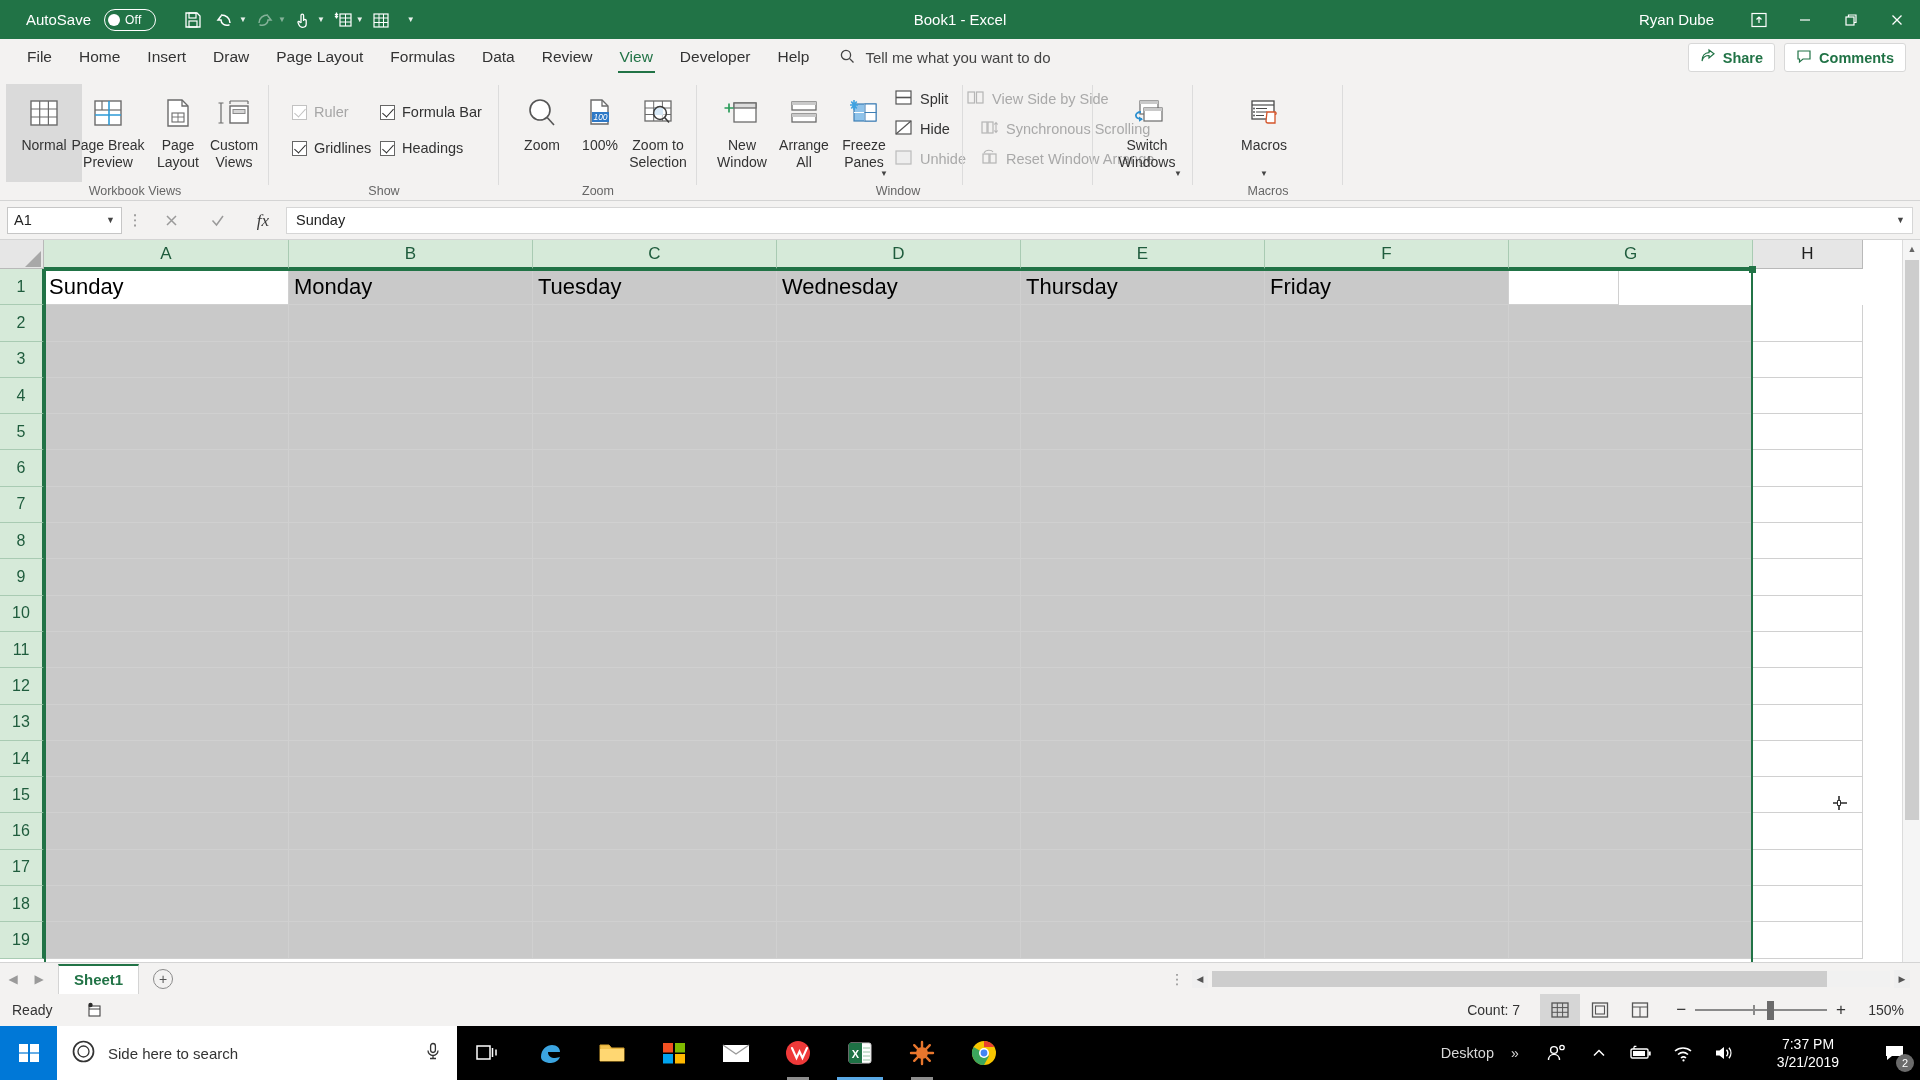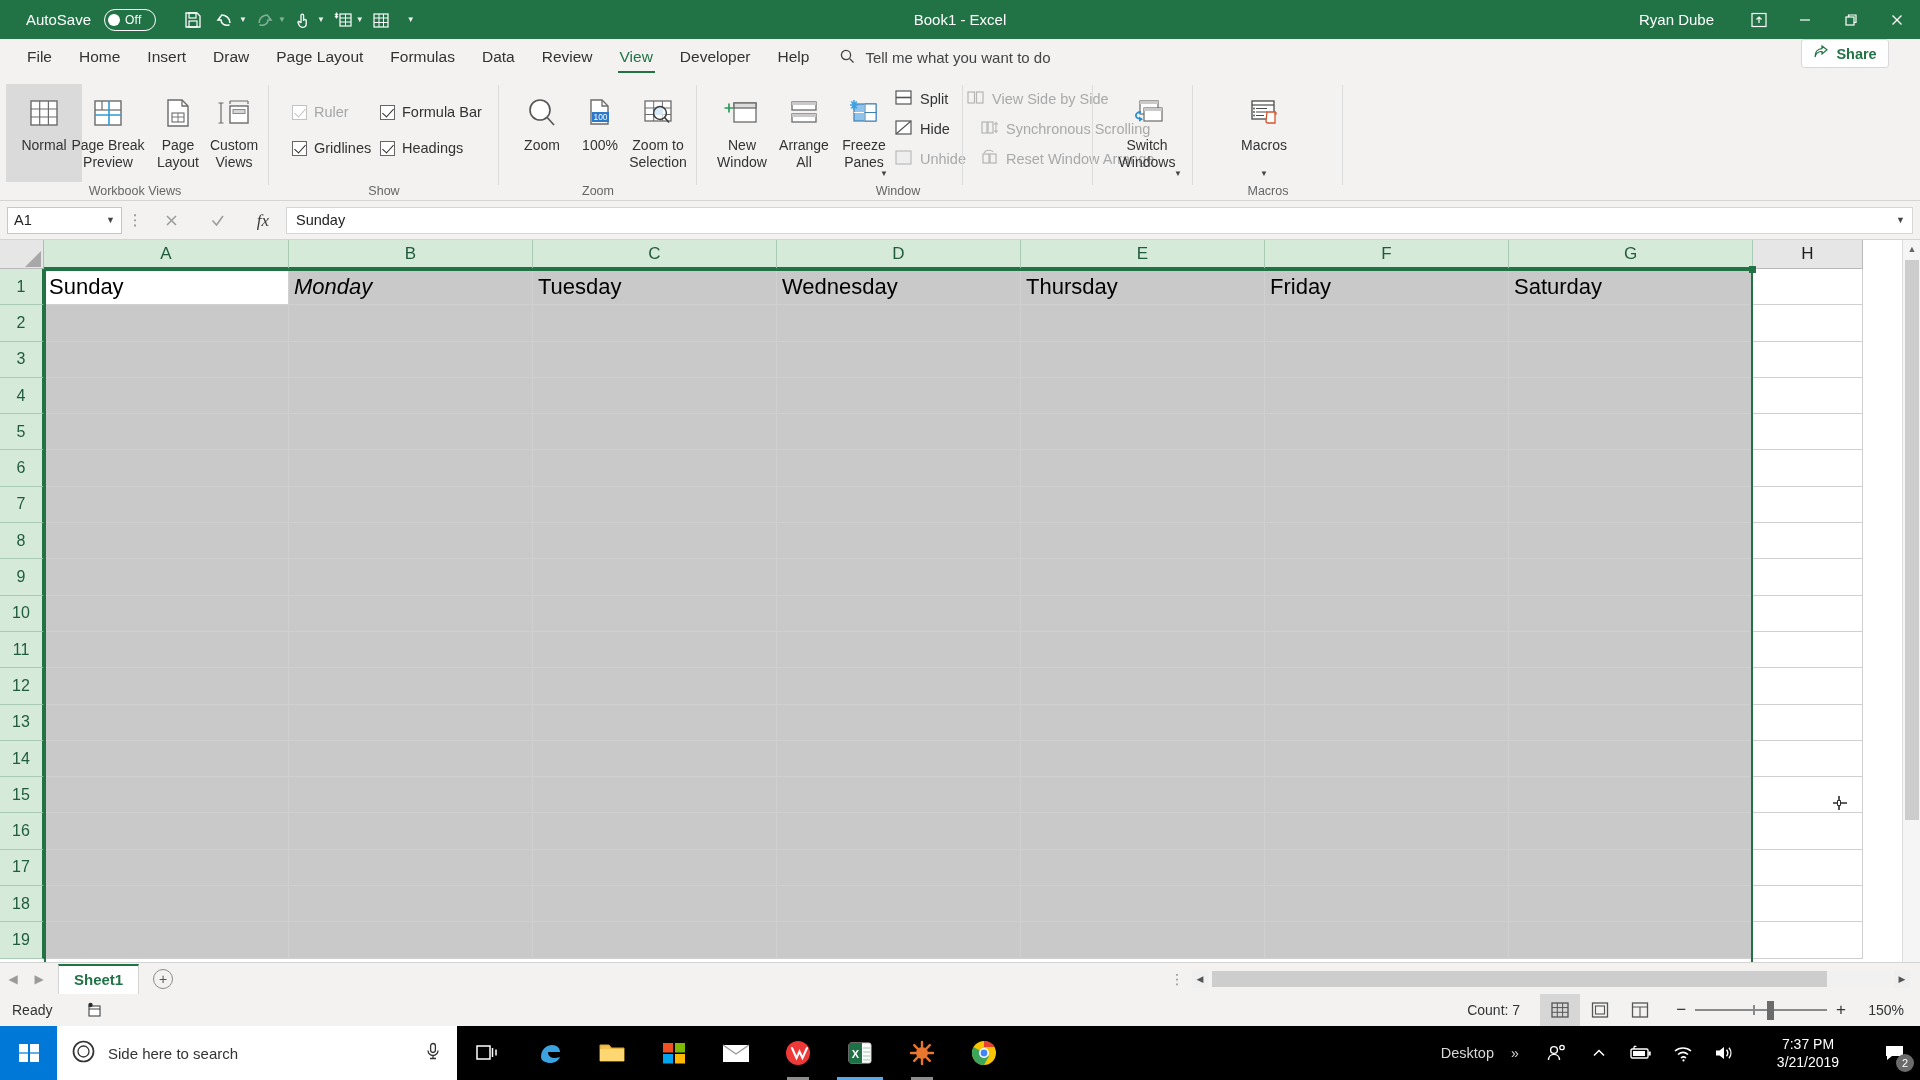--- a/index.html
+++ b/index.html
@@ -66,21 +66,21 @@
   .tab.active:after {
     content:""; position:absolute; left:11px; right:11px; bottom:0px;
     height:2.5px; background:#217346;
   }
   .tellme {
     display:flex; align-items:center; gap:9px; margin-left:16px;
     font-size:15px; color:#444;
   }
   .tab-right {
     position:absolute; right:14px; top:0; height:37px;
-    display:flex; align-items:center; gap:9px;flex-direction:column;
+    display:flex; align-items:center; gap:9px;
   }
   .pill {
     display:flex; align-items:center; gap:7px;
     font-size:14.5px; color:#217346; font-weight:bold;
     padding:4px 11px; border:1px solid #d8d8d8; border-radius:3px; background:#fff;
   }
 
   
   #ribbon {
     position:absolute; left:0; top:76px; width:1920px; height:125px;
@@ -92,21 +92,21 @@
     font-size:12.5px; color:#666666;
   }
   .gsep { position:absolute; top:9px; width:1px; height:100px; background:#dcdcdc; }
 
   .bigbtn {
     position:absolute; top:8px; width:76px; height:98px;
     display:flex; flex-direction:column; align-items:center;
     padding-top:8px;
   }
   .bigbtn.sel { background:#dadada; }
-  .bigbtn .bi { height:42px; display:flex; align-items:center; justify-content:center; }
+  .bigbtn .bi { height:42px; display:flex; align-items:center; justify-content:center;font-style:italic; }
   .bigbtn .bt {
     font-size:14px; color:#333; text-align:center; line-height:17px; margin-top:3px;
     width:90px;
   }
 
   .chk {
     position:absolute; display:flex; align-items:center; gap:7px;
     font-size:14.5px; color:#333;
   }
   .chk.dis { color:#a6a6a6; }
@@ -723,26 +723,25 @@
       <div class="rh">14</div>
       <div class="rh">15</div>
       <div class="rh">16</div>
       <div class="rh">17</div>
       <div class="rh">18</div>
       <div class="rh">19</div>
     </div>
   <div id="cells">
       <div class="crow">
         <div class="cell active" style="width: 245px;">Sunday</div>
-        <div class="cell selbg" style="width: 244px; font-style: italic;">Monday</div>
+        <div class="cell selbg" style="width: 244px;">Monday</div>
         <div class="cell selbg" style="width: 244px;">Tuesday</div>
         <div class="cell selbg" style="width: 244px;">Wednesday</div>
         <div class="cell selbg" style="width: 244px;">Thursday</div>
         <div class="cell selbg" style="width: 244px;">Friday</div>
-        <div class="cell selbg" style="width: 244px;">Saturday</div>
         <div class="cell" style="width: 110px;"></div>
       </div>
       <div class="crow">
         <div class="cell selbg" style="width: 245px;"></div>
         <div class="cell selbg" style="width: 244px;"></div>
         <div class="cell selbg" style="width: 244px;"></div>
         <div class="cell selbg" style="width: 244px;"></div>
         <div class="cell selbg" style="width: 244px;"></div>
         <div class="cell selbg" style="width: 244px;"></div>
         <div class="cell selbg" style="width: 244px;"></div>

